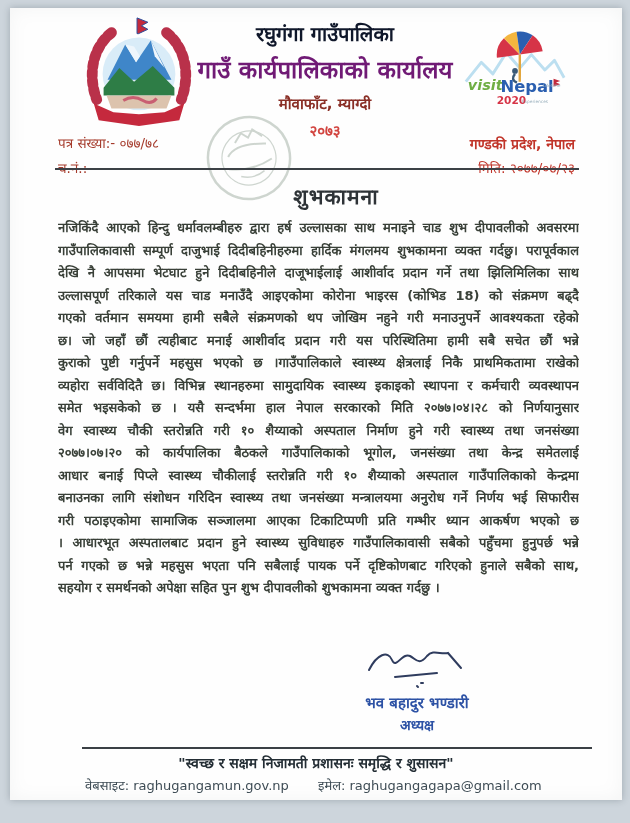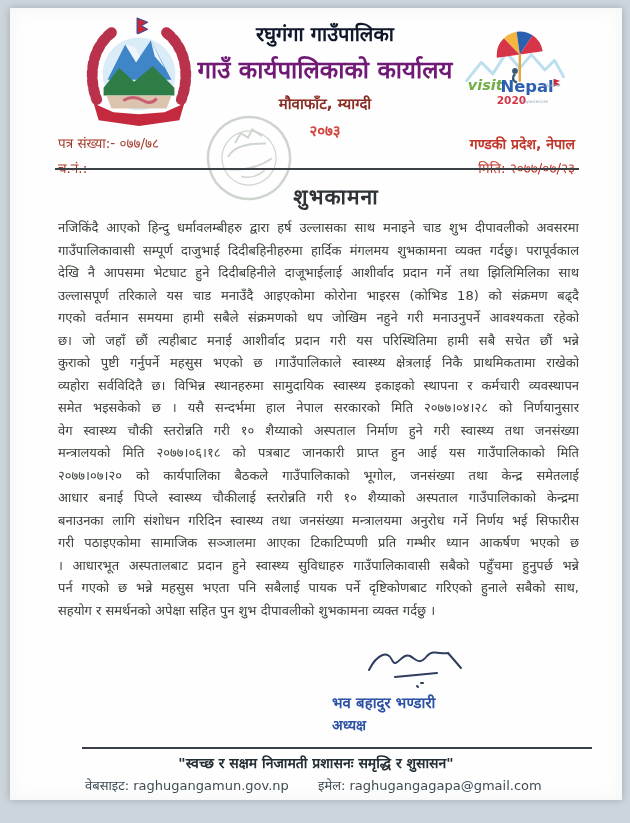--- a/index.html
+++ b/index.html
@@ -28,26 +28,26 @@
   .meta-left{position:absolute;left:48px;top:126px;z-index:2;color:#a53b2c;font-size:13.5px;}
   .meta-left .row2{margin-top:7px;}
   .meta-right{position:absolute;right:47px;top:126px;z-index:2;text-align:right;}
   .province{font-size:14px;font-weight:bold;color:#c1352a;}
   .dateline{font-size:13.5px;color:#c1352a;margin-top:6px;}
   .rule{position:absolute;left:45px;top:160px;width:524px;height:2px;background:#3c4146;z-index:2;}
   
   .subject{position:absolute;left:0;top:174px;width:100%;text-align:center;
     font-size:21px;font-weight:600;color:#2e3337;letter-spacing:1px;padding-left:20px;}
   
-  .body-block{position:absolute;left:48px;top:209px;width:521px;color:#394038;font-size:13px;}
+  .body-block{position:absolute;left:48px;top:209px;width:521px;color:#394038;font-size:13px;font-weight:bold;}
   .bline{height:22.5px;line-height:22.5px;overflow:hidden;
     text-align:justify;text-align-last:justify;white-space:normal;}
   .bline-last{text-align-last:left;}
   
-  .sign-block{position:absolute;left:322px;top:636px;width:170px;}
+  .sign-block{position:absolute;left:322px;top:636px;width:170px;text-align:center;}
   .sign-ink{width:112px;height:46px;display:block;margin:0 auto;}
   .sign-name{font-size:15px;font-weight:bold;color:#2d52a5;margin-top:2px;}
   .sign-title{font-size:14px;font-weight:bold;color:#2d52a5;margin-top:3px;}
   
   .footer-rule{position:absolute;left:72px;top:739px;width:510px;height:2px;background:#3a4045;}
   .slogan{position:absolute;left:0;top:745px;width:100%;text-align:center;
     font-size:14px;font-weight:bold;color:#232d34;}
   .site{position:absolute;left:75px;top:768px;font-size:13px;color:#3e4c55;}
   .mail{position:absolute;left:308px;top:768px;font-size:13px;color:#3e4c55;}
 </style>
@@ -124,21 +124,20 @@
       <div class="bline">नजिकिंदै आएको हिन्दु धर्मावलम्बीहरु द्वारा हर्ष उल्लासका साथ मनाइने चाड शुभ दीपावलीको अवसरमा</div>
       <div class="bline">गाउँपालिकावासी सम्पूर्ण दाजुभाई दिदीबहिनीहरुमा हार्दिक मंगलमय शुभकामना व्यक्त गर्दछु। परापूर्वकाल</div>
       <div class="bline">देखि नै आपसमा भेटघाट हुने दिदीबहिनीले दाजूभाईलाई आशीर्वाद प्रदान गर्ने तथा झिलिमिलिका साथ</div>
       <div class="bline">उल्लासपूर्ण तरिकाले यस चाड मनाउँदै आइएकोमा कोरोना भाइरस (कोभिड 18) को संक्रमण बढ्दै</div>
       <div class="bline">गएको वर्तमान समयमा हामी सबैले संक्रमणको थप जोखिम नहुने गरी मनाउनुपर्ने आवश्यकता रहेको</div>
       <div class="bline">छ। जो जहाँ छौं त्यहीबाट मनाई आशीर्वाद प्रदान गरी यस परिस्थितिमा हामी सबै सचेत छौं भन्ने</div>
       <div class="bline">कुराको पुष्टी गर्नुपर्ने महसुस भएको छ ।गाउँपालिकाले स्वास्थ्य क्षेत्रलाई निकै प्राथमिकतामा राखेको</div>
       <div class="bline">व्यहोरा सर्वविदितै छ। विभिन्न स्थानहरुमा सामुदायिक स्वास्थ्य इकाइको स्थापना र कर्मचारी व्यवस्थापन</div>
       <div class="bline">समेत भइसकेको छ । यसै सन्दर्भमा हाल नेपाल सरकारको मिति २०७७।०४।२८ को निर्णयानुसार</div>
       <div class="bline">वेग स्वास्थ्य चौकी स्तरोन्नति गरी १० शैय्याको अस्पताल निर्माण हुने गरी स्वास्थ्य तथा जनसंख्या</div>
-      <div class="bline">मन्त्रालयको मिति २०७७।०६।१८ को पत्रबाट जानकारी प्राप्त हुन आई यस गाउँपालिकाको मिति</div>
       <div class="bline">२०७७।०७।२० को कार्यपालिका बैठकले गाउँपालिकाको भूगोल, जनसंख्या तथा केन्द्र समेतलाई</div>
       <div class="bline">आधार बनाई पिप्ले स्वास्थ्य चौकीलाई स्तरोन्नति गरी १० शैय्याको अस्पताल गाउँपालिकाको केन्द्रमा</div>
       <div class="bline">बनाउनका लागि संशोधन गरिदिन स्वास्थ्य तथा जनसंख्या मन्त्रालयमा अनुरोध गर्ने निर्णय भई सिफारीस</div>
       <div class="bline">गरी पठाइएकोमा सामाजिक सञ्जालमा आएका टिकाटिप्पणी प्रति गम्भीर ध्यान आकर्षण भएको छ</div>
       <div class="bline">। आधारभूत अस्पतालबाट प्रदान हुने स्वास्थ्य सुविधाहरु गाउँपालिकावासी सबैको पहुँचमा हुनुपर्छ भन्ने</div>
       <div class="bline">पर्न गएको छ भन्ने महसुस भएता पनि सबैलाई पायक पर्ने दृष्टिकोणबाट गरिएको हुनाले सबैको साथ,</div>
       <div class="bline bline-last">सहयोग र समर्थनको अपेक्षा सहित पुन शुभ दीपावलीको शुभकामना व्यक्त गर्दछु ।</div>
     </div>
 
     <div class="sign-block">

